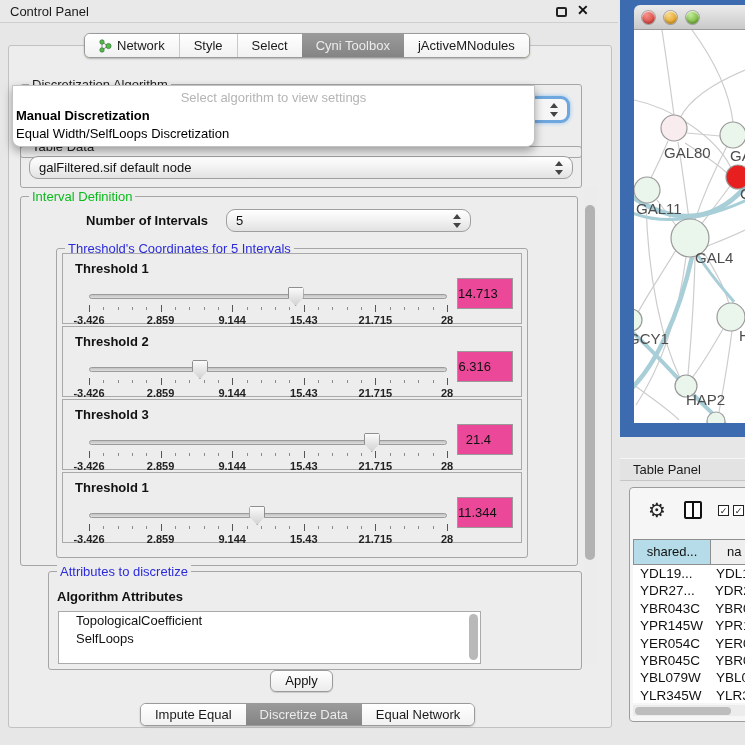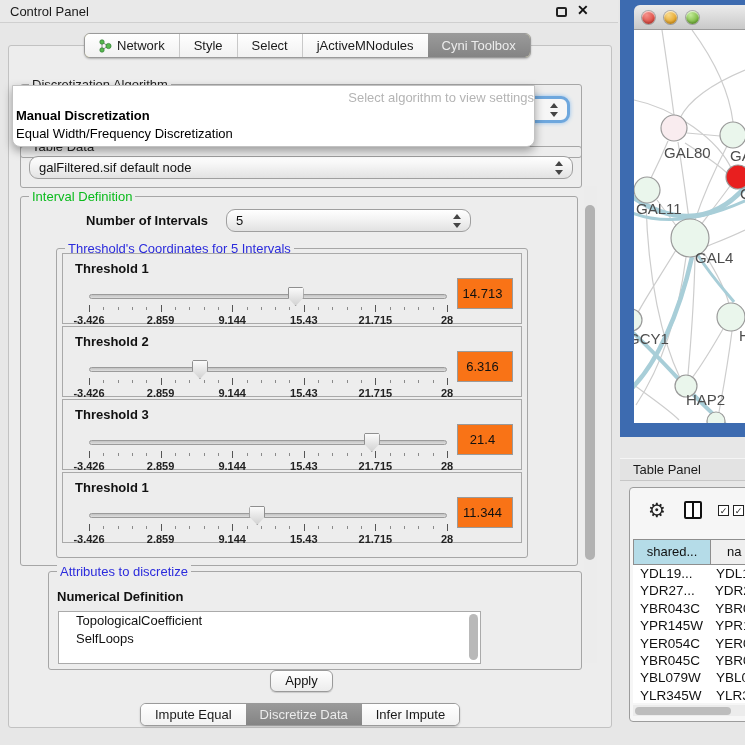--- a/index.html
+++ b/index.html
@@ -50,21 +50,21 @@
     border-left:4px solid transparent; border-right:4px solid transparent; }
   .stepper::before { top:0; border-bottom:5px solid #444; }
   .stepper::after { bottom:0; border-top:5px solid #444; }
   #combo-focused { left:28px; top:96px; width:542px; height:27px; border:3px solid #6ea7dd;
     border-radius:9px; background:#f6f6f6; box-shadow:0 0 4px #8fc0ef; z-index:5; }
 
   
   #algo-popup { left:12px; top:85px; width:523px; height:62px; background:#ffffff;
     border:1px solid #c2c2c2; border-radius:0 0 8px 8px; z-index:20;
     box-shadow:0 4px 10px rgba(0,0,0,0.35); overflow:hidden; }
-  #algo-hint { position:absolute; top:4px; left:0; right:0; text-align:right;
+  #algo-hint { position:absolute; top:4px; left:0; right:0; text-align:center;
     font-size:13px; color:#b4b4b4; }
   .algo-opt { position:absolute; left:2px; right:2px; height:17px; font-size:13px;
     color:#000; padding-left:1px; cursor:pointer; white-space:nowrap; }
   .algo-opt.bold { font-weight:bold; }
 
   
   .threshold-box { position:relative; width:460px; height:71px; border:1px solid #a9a9a9;
     background:#ededed; margin-bottom:2px; }
   .t-label { position:absolute; left:12px; top:7px; font-size:13px; font-weight:bold; color:#111; }
   .slider-wrap { position:absolute; left:26px; top:33px; width:358px; height:36px; }
@@ -73,22 +73,22 @@
   .handle { position:absolute; top:0; width:16px; height:19px; transform:translateX(-50%);
     background:linear-gradient(#fdfdfd,#d0d0d0); box-shadow:inset 0 0 0 1px #8f8f8f;
     clip-path:polygon(8% 0,92% 0,100% 10%,100% 55%,50% 100%,0 55%,0 10%); cursor:grab; }
   .ticks { position:absolute; left:0; right:0; top:18px; height:8px; }
   .tick { position:absolute; top:2px; width:1px; height:3px; background:#8a8a8a; }
   .tick.major { top:0; height:7px; background:#555; }
   .tick-labels { position:absolute; left:0; right:0; top:27px; height:12px; }
   .tick-label { position:absolute; transform:translateX(-50%); font-size:11px;
     font-weight:bold; color:#222; white-space:nowrap; }
   .value-box { position:absolute; right:8px; top:24px; width:56px; height:31px;
-    background:#f97316; border:1px solid #9a9a9a; font-size:13px; color:#111;
-    text-align:center; line-height:29px; padding-right:5px; }
+    background:#ec4899; border:1px solid #9a9a9a; font-size:13px; color:#111;
+    text-align:right; line-height:29px; padding-right:21px; }
 
   
   #attr-list { left:9px; top:39px; width:423px; height:53px; background:#ffffff;
     border:1px solid #aaaaaa; overflow:hidden; }
   .attr-item { height:18px; line-height:18px; font-size:13px; color:#111; padding-left:17px;
     white-space:nowrap; cursor:default; }
   .vscroll-thumb { position:absolute; right:2px; top:2px; width:9px; height:46px;
     background:#b9b9b9; border-radius:5px; }
 
   
@@ -167,25 +167,25 @@
         <circle cx="9.5" cy="7" r="2.6" fill="#57b84e" stroke="#2e7d32" stroke-width="0.7"></circle>
       </svg>
       <span>Network</span>
     </div>
     <div class="tab">
       <span>Style</span>
     </div>
     <div class="tab">
       <span>Select</span>
     </div>
+    <div class="tab active">
+      <span>Cyni Toolbox</span>
+    </div>
     <div class="tab">
       <span>jActiveMNodules</span>
-    </div>
-    <div class="tab active">
-      <span>Cyni Toolbox</span>
     </div>
   </div>
 
   <div class="group" style="left:20px; top:84px; width:562px; height:74px;">
     <span class="group-label">Discretization Algorithm</span>
   </div>
   <div class="abs" id="combo-focused">
     <div class="stepper"></div>
   </div>
 
@@ -193,21 +193,21 @@
     <span class="group-label">Table Data</span>
     <div class="combo" style="left:8px; top:9px; width:544px;">
       <span>galFiltered.sif default node</span>
       <div class="stepper"></div>
     </div>
   </div>
 
   <div class="abs" id="algo-popup">
     <div id="algo-hint">Select algorithm to view settings</div>
     <div class="algo-opt bold" style="top:22px;">Manual Discretization</div>
-    <div class="algo-opt" style="top:40px;">Equal Width/Frequency Discretization</div>
+    <div class="algo-opt" style="top:40px;">Equal Width/SelfLoops Discretization</div>
   </div>
 
   <div class="group" style="left:20px; top:196px; width:558px; height:370px;">
     <span class="group-label green">Interval Definition</span>
 
     <div class="abs bold13" style="left:65px; top:16px; position:absolute;">Number of Intervals</div>
     <div class="combo" style="left:205px; top:12px; width:245px;">
       <span>5</span>
       <div class="stepper"></div>
     </div>
@@ -393,21 +393,21 @@
               </div>
     </div>
     <div class="value-box">11.344</div>
   </div>
 </div>
     </div>
   </div>
 
   <div class="group" style="left:48px; top:571px; width:534px; height:99px;">
     <span class="group-label blue">Attributes to discretize</span>
-    <div class="bold13" style="position:absolute; left:8px; top:17px;">Numerical Definition</div>
+    <div class="bold13" style="position:absolute; left:8px; top:17px;">Algorithm Attributes</div>
     <div class="abs" id="attr-list">
       <div class="attr-item">TopologicalCoefficient</div>
         <div class="attr-item">SelfLoops</div>
         <div class="vscroll-thumb"></div>
     </div>
   </div>
 
   <div class="abs" id="apply-btn">Apply</div>
 
   <div class="abs" id="main-scroll">
@@ -415,21 +415,21 @@
   </div>
 
   <div class="abs" id="bottom-tabs">
     <div class="tab">
       <span>Impute Equal</span>
     </div>
     <div class="tab active">
       <span>Discretize Data</span>
     </div>
     <div class="tab">
-      <span>Infer Impute</span>
+      <span>Equal Network</span>
     </div>
   </div>
 
   <div class="abs" id="net-frame"></div>
   <div class="abs" id="net-titlebar">
     <div class="traffic" style="left:8px; background:radial-gradient(circle at 35% 30%, #f5928c, #dd4a41 70%);"></div>
     <div class="traffic" style="left:30px; background:radial-gradient(circle at 35% 30%, #f8d98a, #e5a325 70%);"></div>
     <div class="traffic" style="left:52px; background:radial-gradient(circle at 35% 30%, #c4ec9a, #77b63c 70%);"></div>
   </div>
   <div class="abs" id="net-canvas">

